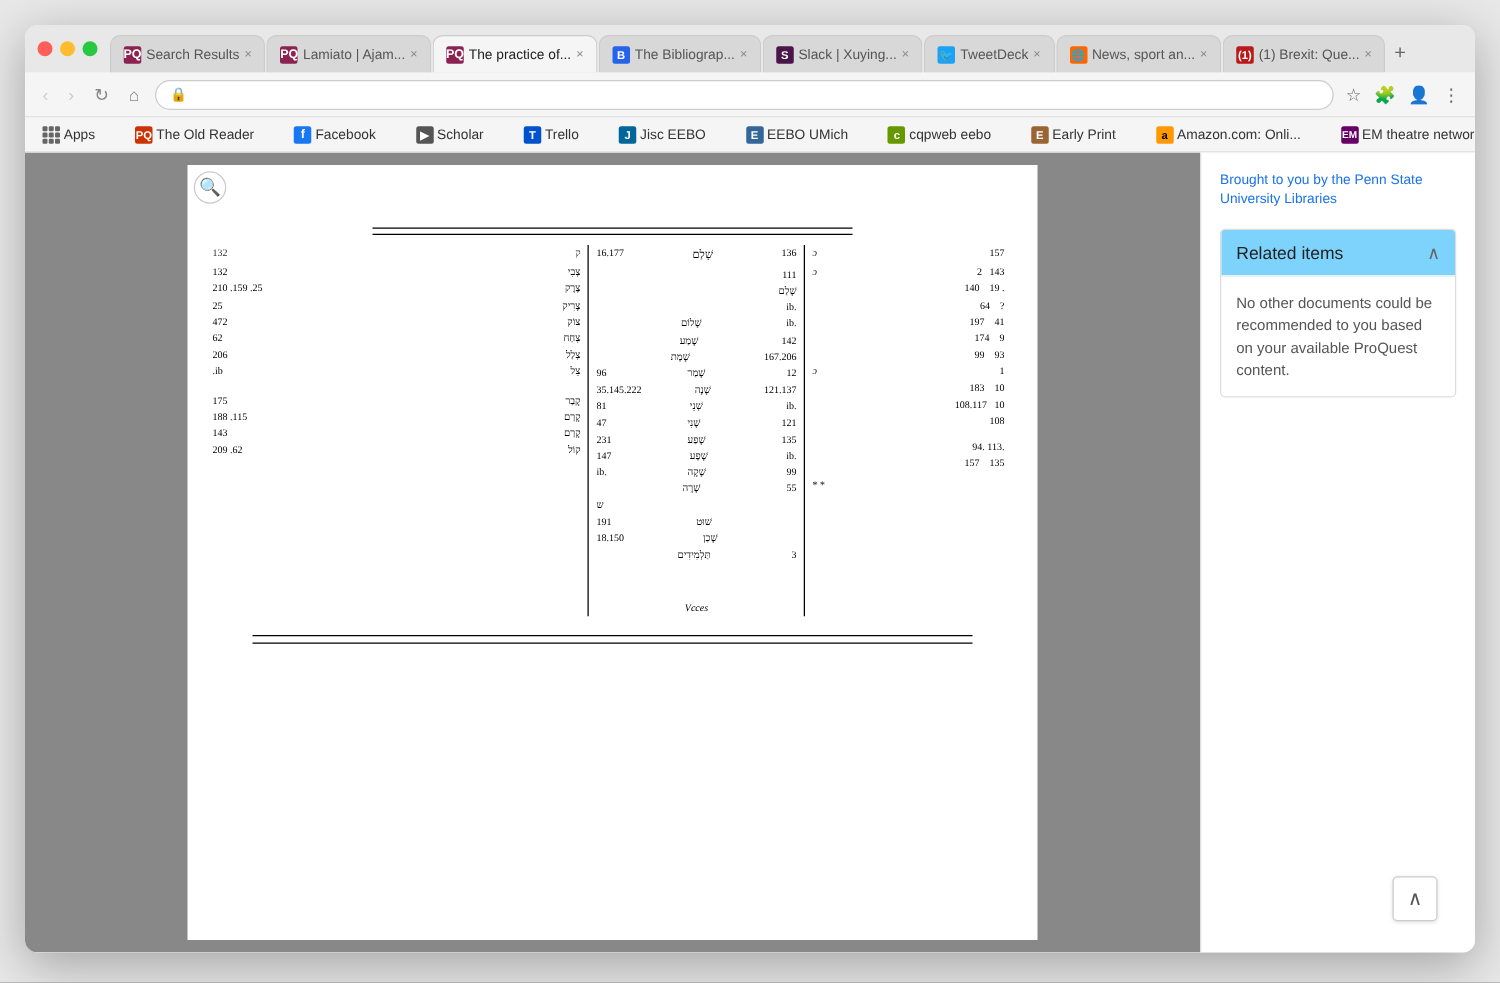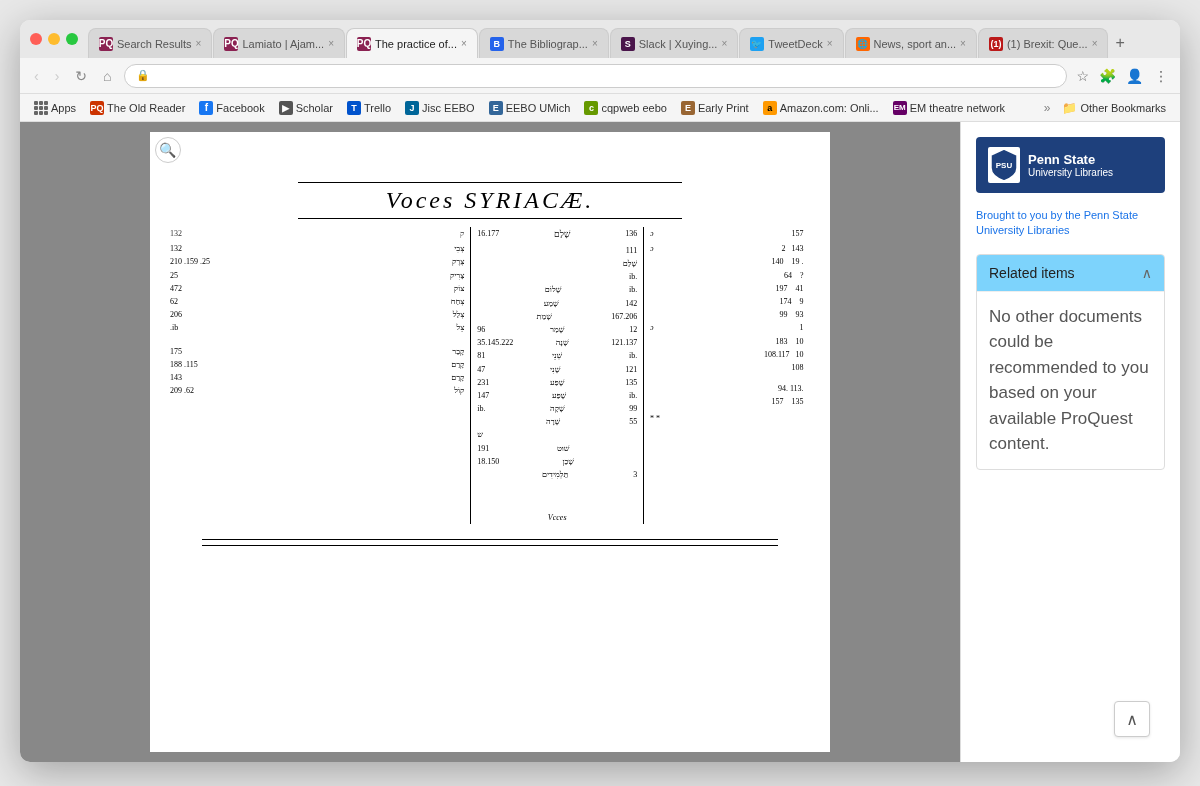--- a/index.html
+++ b/index.html
@@ -173,21 +173,21 @@
       padding: 2px;
     }
 
     
     .bookmarks-bar {
       background: #f5f5f5;
       height: 28px;
       display: flex;
       align-items: center;
       padding: 0 8px;
-      gap: 2px;
+      gap: 20px;
       border-bottom: 1px solid #ddd;
       overflow: hidden;
     }
 
     .bookmark-item {
       display: flex;
       align-items: center;
       gap: 3px;
       padding: 3px 6px;
       border-radius: 4px;
@@ -354,21 +354,21 @@
     }
 
     .chevron-up {
       font-size: 14px;
       color: #666;
       cursor: pointer;
     }
 
     .related-items-body {
       padding: 12px;
-      font-size: 17px;
+      font-size: 12px;
       color: #555;
       line-height: 1.5;
     }
 
     
     .scroll-top-btn {
       position: absolute;
       bottom: 25px;
       right: 30px;
       width: 36px;
@@ -542,21 +542,20 @@
   </div>
 
   <div class="main-content" style="position:relative;">
 
     <div class="doc-viewer">
       <div class="document-page">
         <div class="search-icon-overlay">🔍</div>
 
         <div style="text-align:center; margin-bottom:8px; margin-top:30px;">
           <div style="border-top:1.5px solid black; width:60%; margin:0 auto 4px;"></div>
-          <div style="font-family:serif; font-size:24px; font-style:italic; letter-spacing:3px;">Voces SYRIACÆ.</div>
           <div style="border-top:1.5px solid black; width:60%; margin:4px auto 0;"></div>
         </div>
 
         <div style="display:flex; width:100%; font-family:serif; font-size:8.5px; line-height:1.65; margin-top:8px;">
 
           <div style="width:46%; direction:rtl; font-family:serif;">
             <div style="text-align:left; direction:ltr; font-size:8px; margin-bottom:2px; color:#333;">
               <span style="float:right; margin-left:5px;">ק</span>
               <span>132</span>
             </div>
@@ -761,32 +760,20 @@
           </div>
         </div>
 
         <div style="border-top:1.5px solid black; width:90%; margin:15px auto 5px;"></div>
         <div style="border-top:1px solid black; width:90%; margin:0 auto;"></div>
       </div>
     </div>
 
     <div class="right-sidebar">
 
-      <div class="penn-state-logo">
-        <div class="penn-state-shield">
-          <svg width="28" height="34" viewBox="0 0 28 34">
-            <path d="M14 1 L27 7 L27 20 Q27 28 14 33 Q1 28 1 20 L1 7 Z" fill="#1e407c" stroke="white" stroke-width="1.5"></path>
-            <text x="14" y="20" text-anchor="middle" fill="white" font-size="8" font-weight="bold">PSU</text>
-          </svg>
-        </div>
-        <div class="penn-state-text">
-          <div class="penn">Penn State</div>
-          <div>University Libraries</div>
-        </div>
-      </div>
 
       <div class="brought-by">
         <span>Brought to you by the Penn State University Libraries</span>
       </div>
 
       <div class="related-items-section">
         <div class="related-items-header">
           <span class="related-items-title">Related items</span>
           <span class="chevron-up">∧</span>
         </div>

